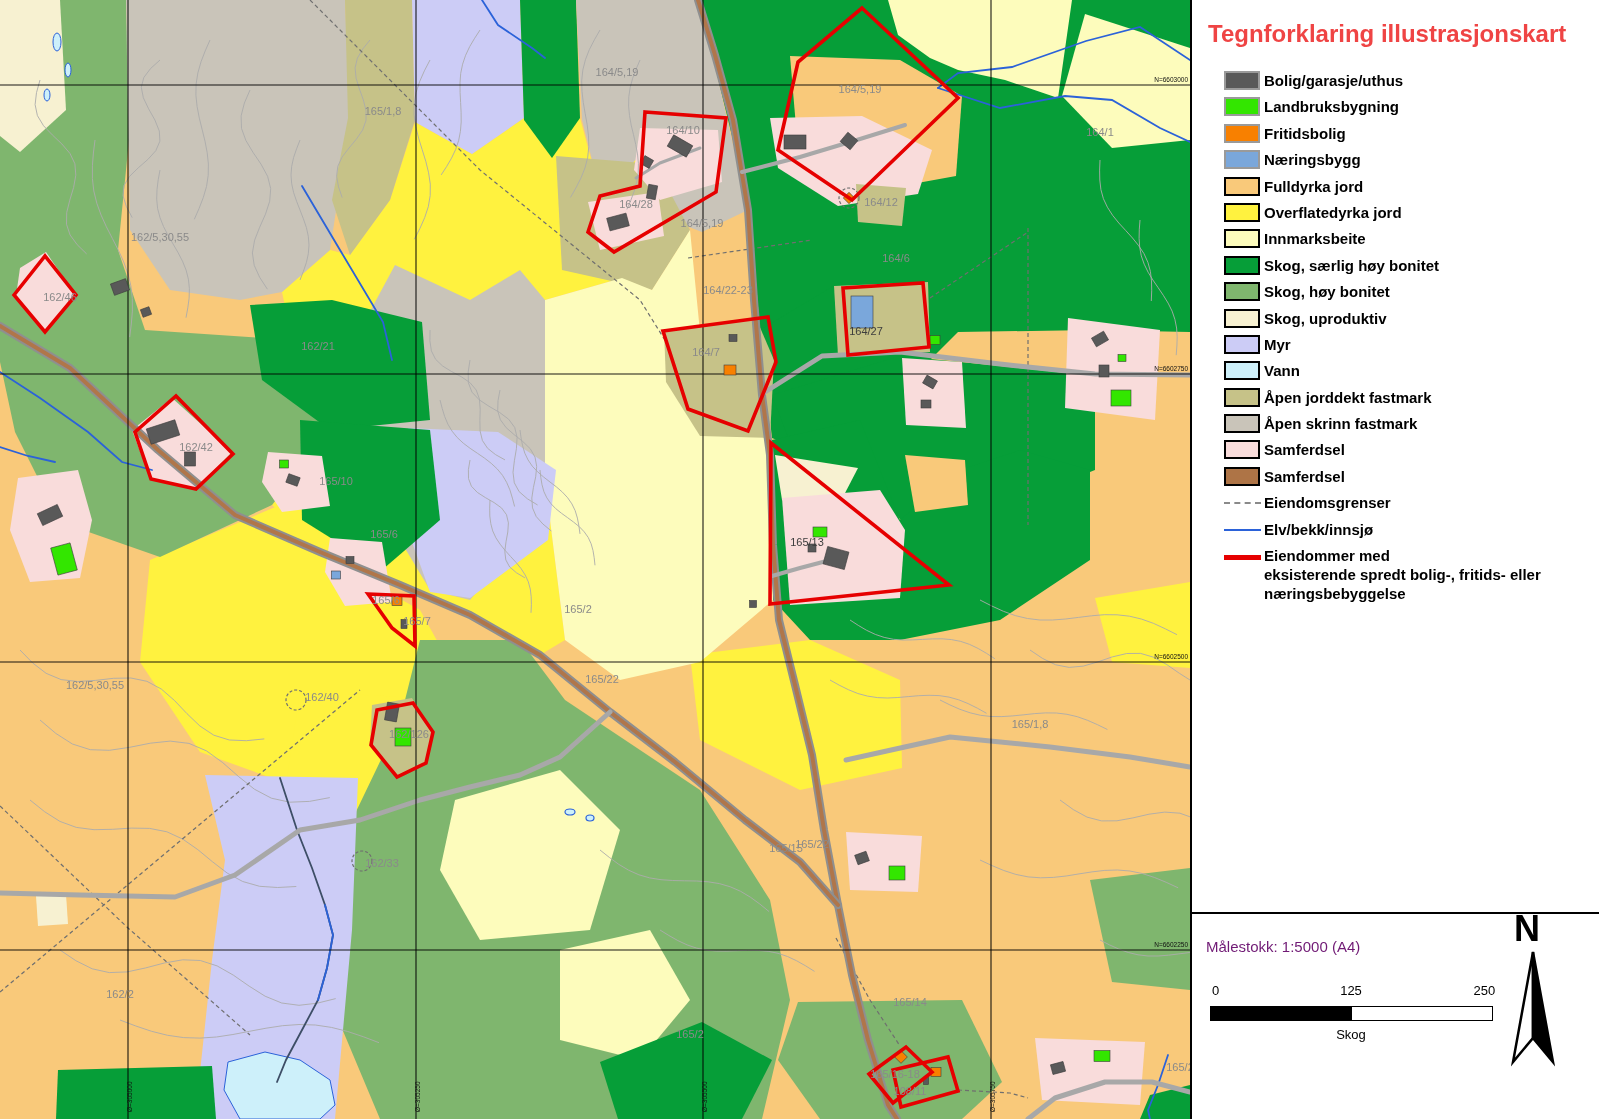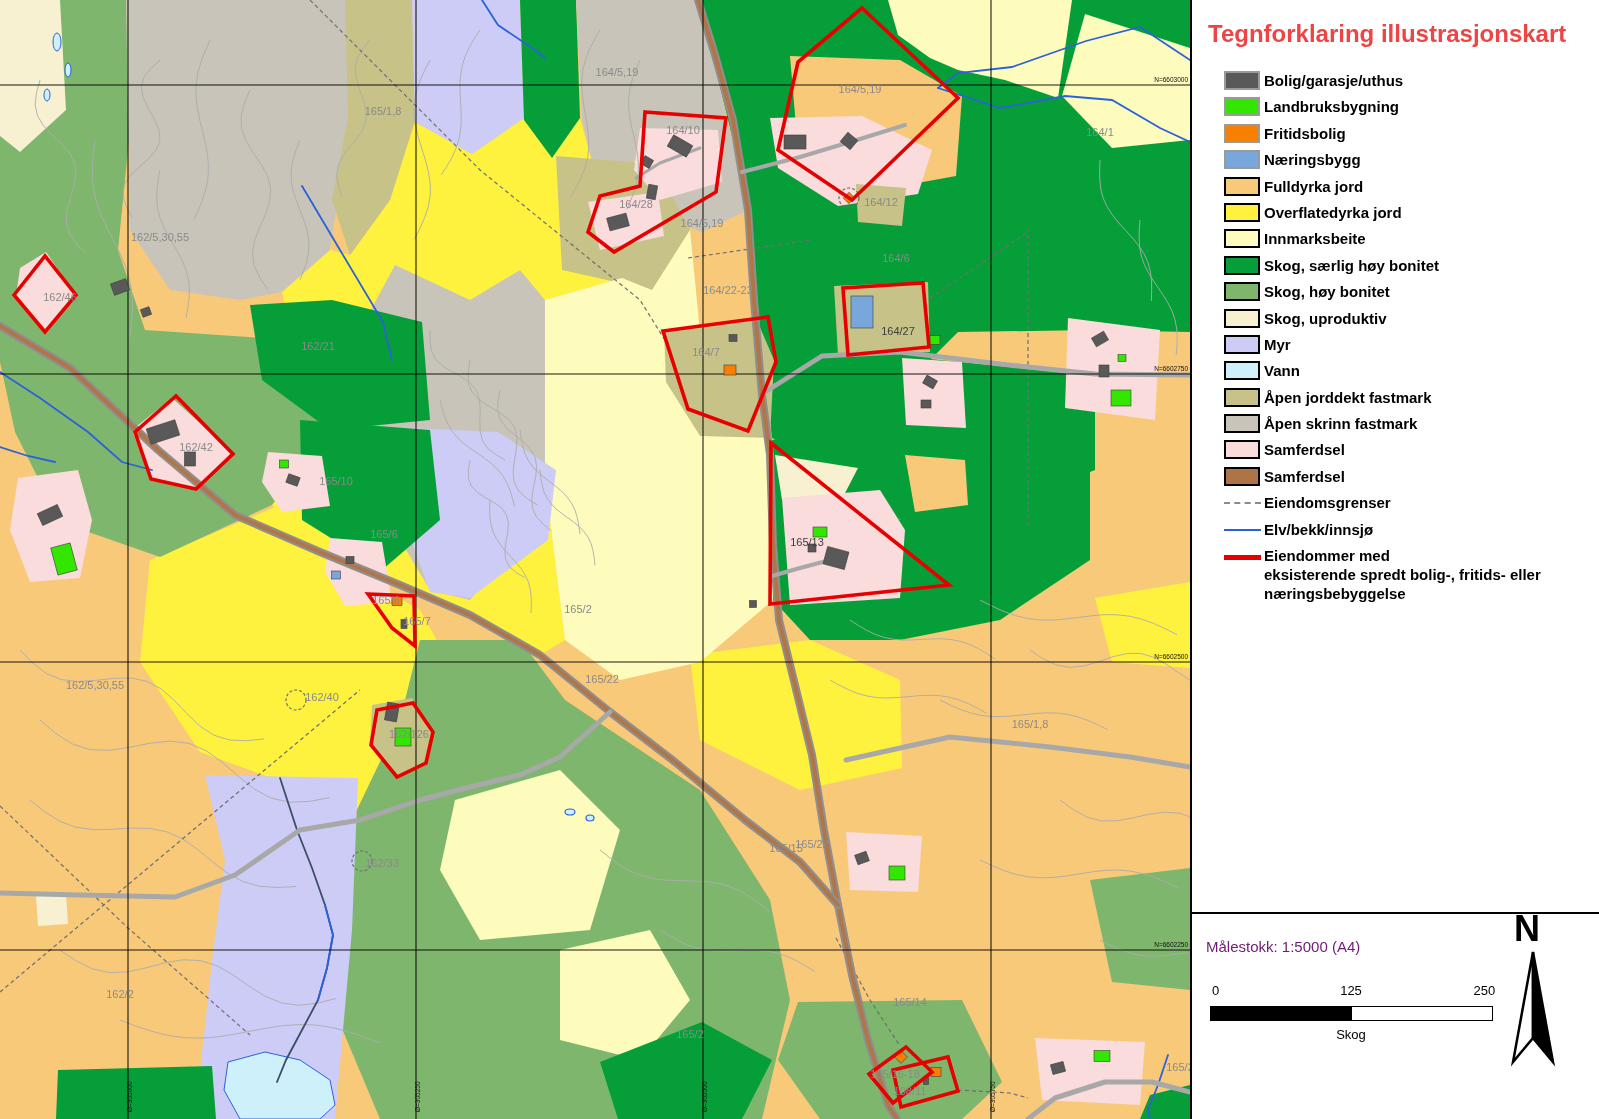--- a/index.html
+++ b/index.html
@@ -271,21 +271,21 @@
         <div class="map-label" style="left: 1100px; top: 133px;">164/1</div>
         <div class="map-label" style="left: 383px; top: 112px;">165/1,8</div>
         <div class="map-label" style="left: 683px; top: 131px;">164/10</div>
         <div class="map-label" style="left: 616px; top: 205px; margin-left: 20px;">164/28</div>
         <div class="map-label" style="left: 702px; top: 224px;">164/5,19</div>
         <div class="map-label" style="left: 881px; top: 203px;">164/12</div>
         <div class="map-label" style="left: 160px; top: 238px;">162/5,30,55</div>
         <div class="map-label" style="left: 896px; top: 259px;">164/6</div>
         <div class="map-label" style="left: 60px; top: 298px;">162/46</div>
         <div class="map-label" style="left: 728px; top: 291px;">164/22-23</div>
-        <div class="map-label dark" style="left: 898px; top: 332px;">164/27</div>
+        <div class="map-label dark" style="left: 866px; top: 332px;">164/27</div>
         <div class="map-label" style="left: 318px; top: 347px;">162/21</div>
         <div class="map-label" style="left: 706px; top: 353px;">164/7</div>
         <div class="map-label" style="left: 196px; top: 448px;">162/42</div>
         <div class="map-label" style="left: 336px; top: 482px;">165/10</div>
         <div class="map-label" style="left: 384px; top: 535px;">165/6</div>
         <div class="map-label" style="left: 386px; top: 601px;">165/6</div>
         <div class="map-label" style="left: 417px; top: 622px;">165/7</div>
         <div class="map-label dark" style="left: 807px; top: 543px;">165/13</div>
         <div class="map-label" style="left: 578px; top: 610px;">165/2</div>
         <div class="map-label" style="left: 95px; top: 686px;">162/5,30,55</div>

